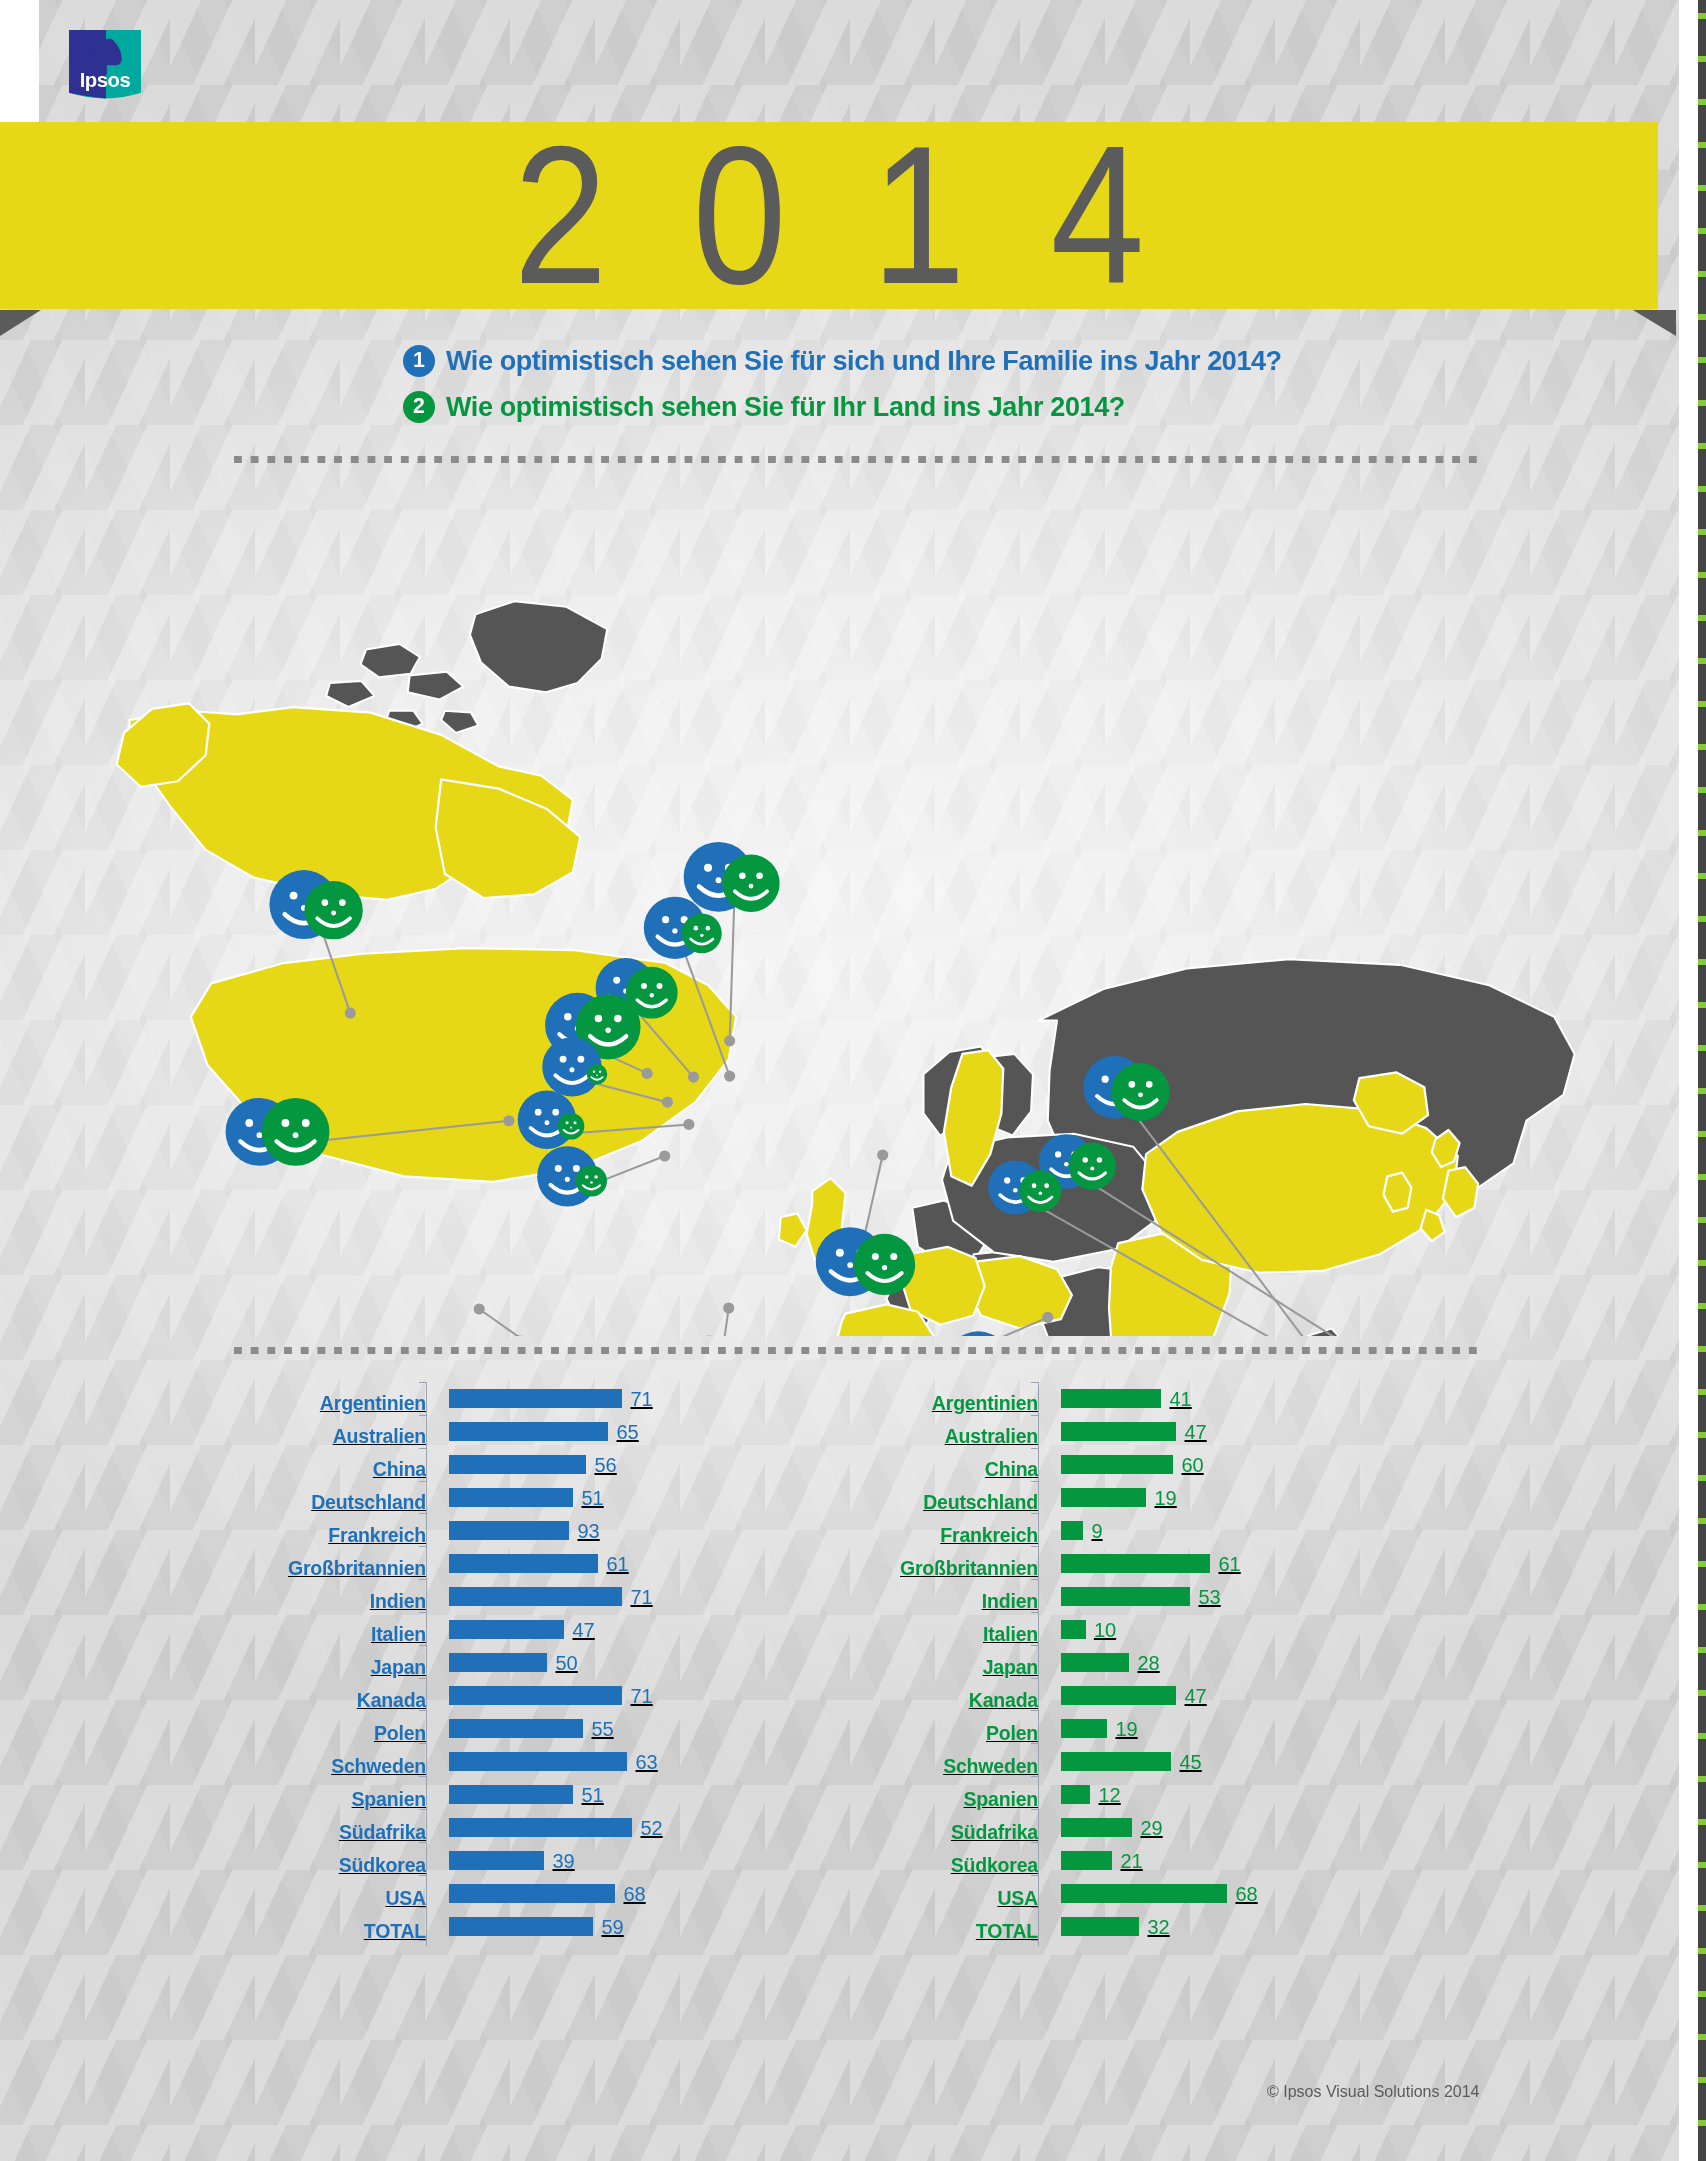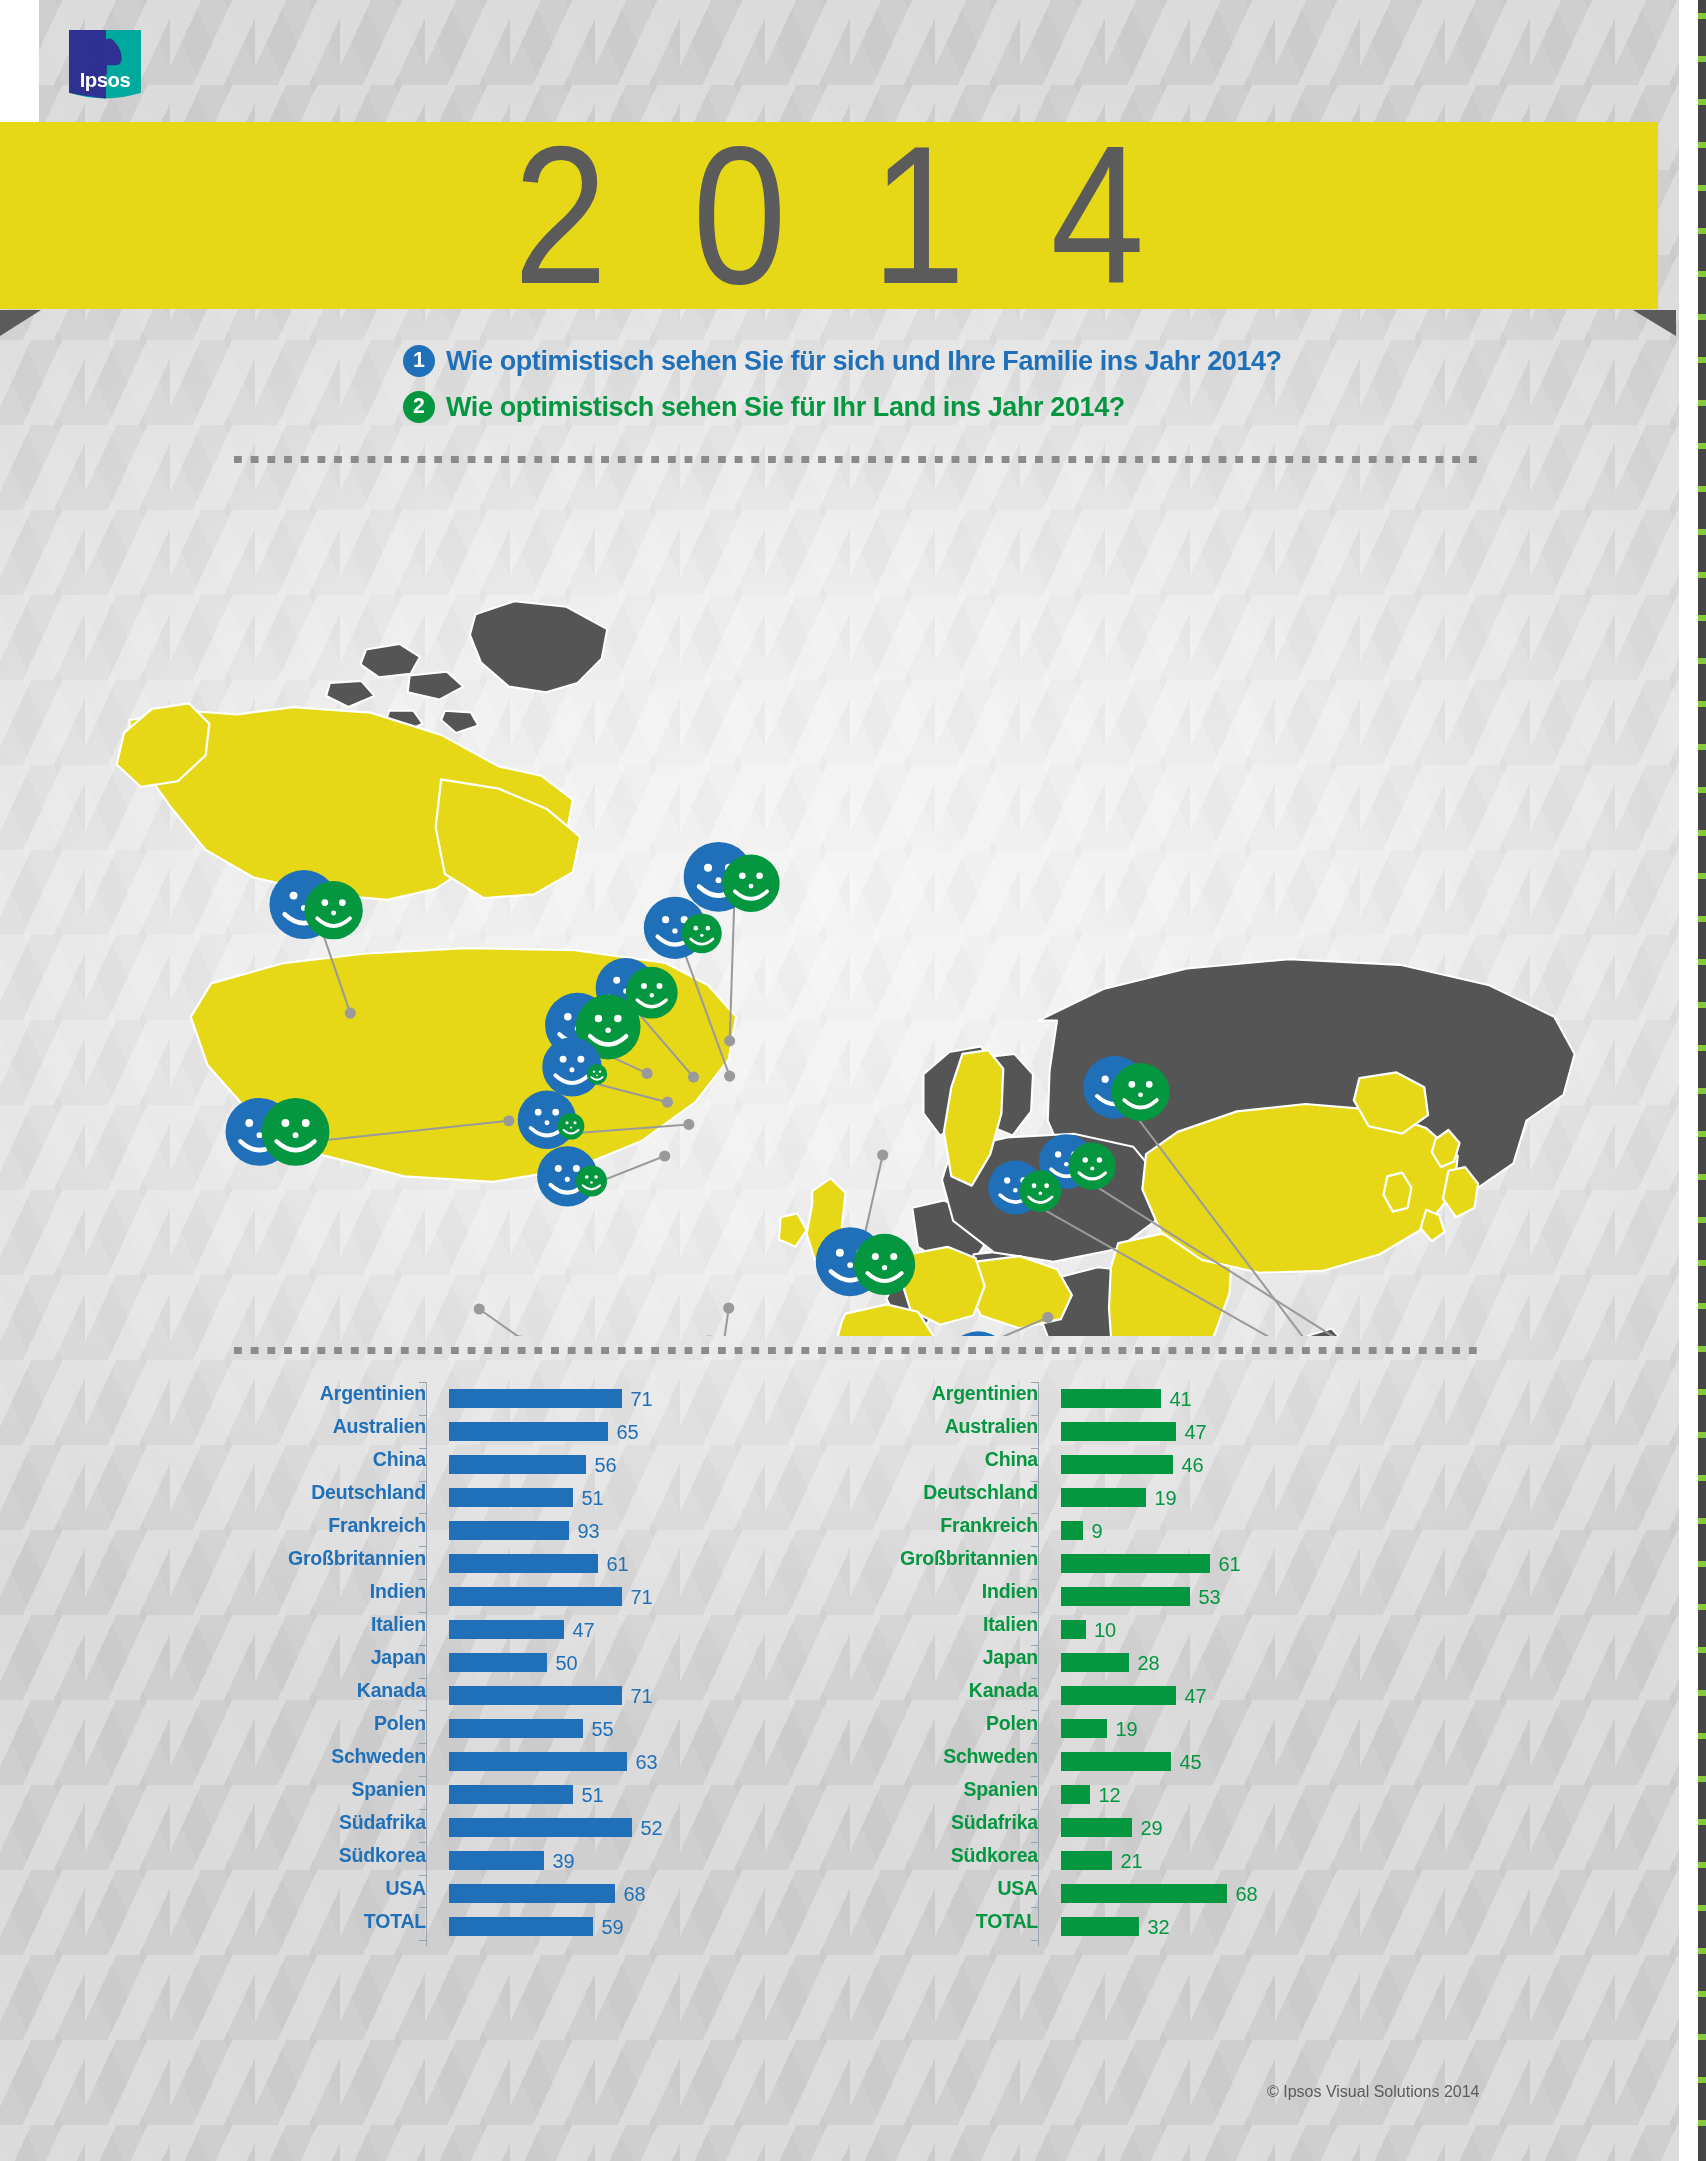--- a/index.html
+++ b/index.html
@@ -97,21 +97,21 @@
   .smiley-green{fill:#059640;}
   .smiley-face{fill:#ffffff;}
 
   
   #charts{position:absolute;left:0;top:1382px;width:1707px;height:631px;}
   .chart{position:absolute;top:0;}
   #chart1{left:278px;width:575px;}
   #chart2{left:890px;width:575px;}
 
   .rows{position:relative;}
-  .row{display:flex;align-items:flex-start;height:33px;}
+  .row{display:flex;align-items:flex-end;height:33px;text-decoration:underline;}
   .row .lbl{
     width:148px;text-align:right;padding-right:13px;
     font-size:19.5px;font-weight:bold;white-space:nowrap;letter-spacing:-0.2px;
   }
   .row .track{position:relative;flex:1 1 auto;height:33px;display:flex;align-items:center;}
   .row .bar{height:19.5px;border-radius:0;}
   .row .val{
     font-size:20px;margin-left:8.3px;white-space:nowrap;line-height:1;
   }
   #chart1 .lbl,#chart1 .val{color:#1f70b8;}
@@ -709,21 +709,21 @@
             <div class="lbl">Australien</div>
             <div class="track">
               <div class="bar" style="width: 115px; margin-left: 10.2px;"></div>
               <div class="val">47</div>
             </div>
           </div>
           <div class="row">
             <div class="lbl">China</div>
             <div class="track">
               <div class="bar" style="width: 112px; margin-left: 10.2px;"></div>
-              <div class="val">46</div>
+              <div class="val">60</div>
             </div>
           </div>
           <div class="row">
             <div class="lbl">Deutschland</div>
             <div class="track">
               <div class="bar" style="width: 85px; margin-left: 10.2px;"></div>
               <div class="val">19</div>
             </div>
           </div>
           <div class="row">

